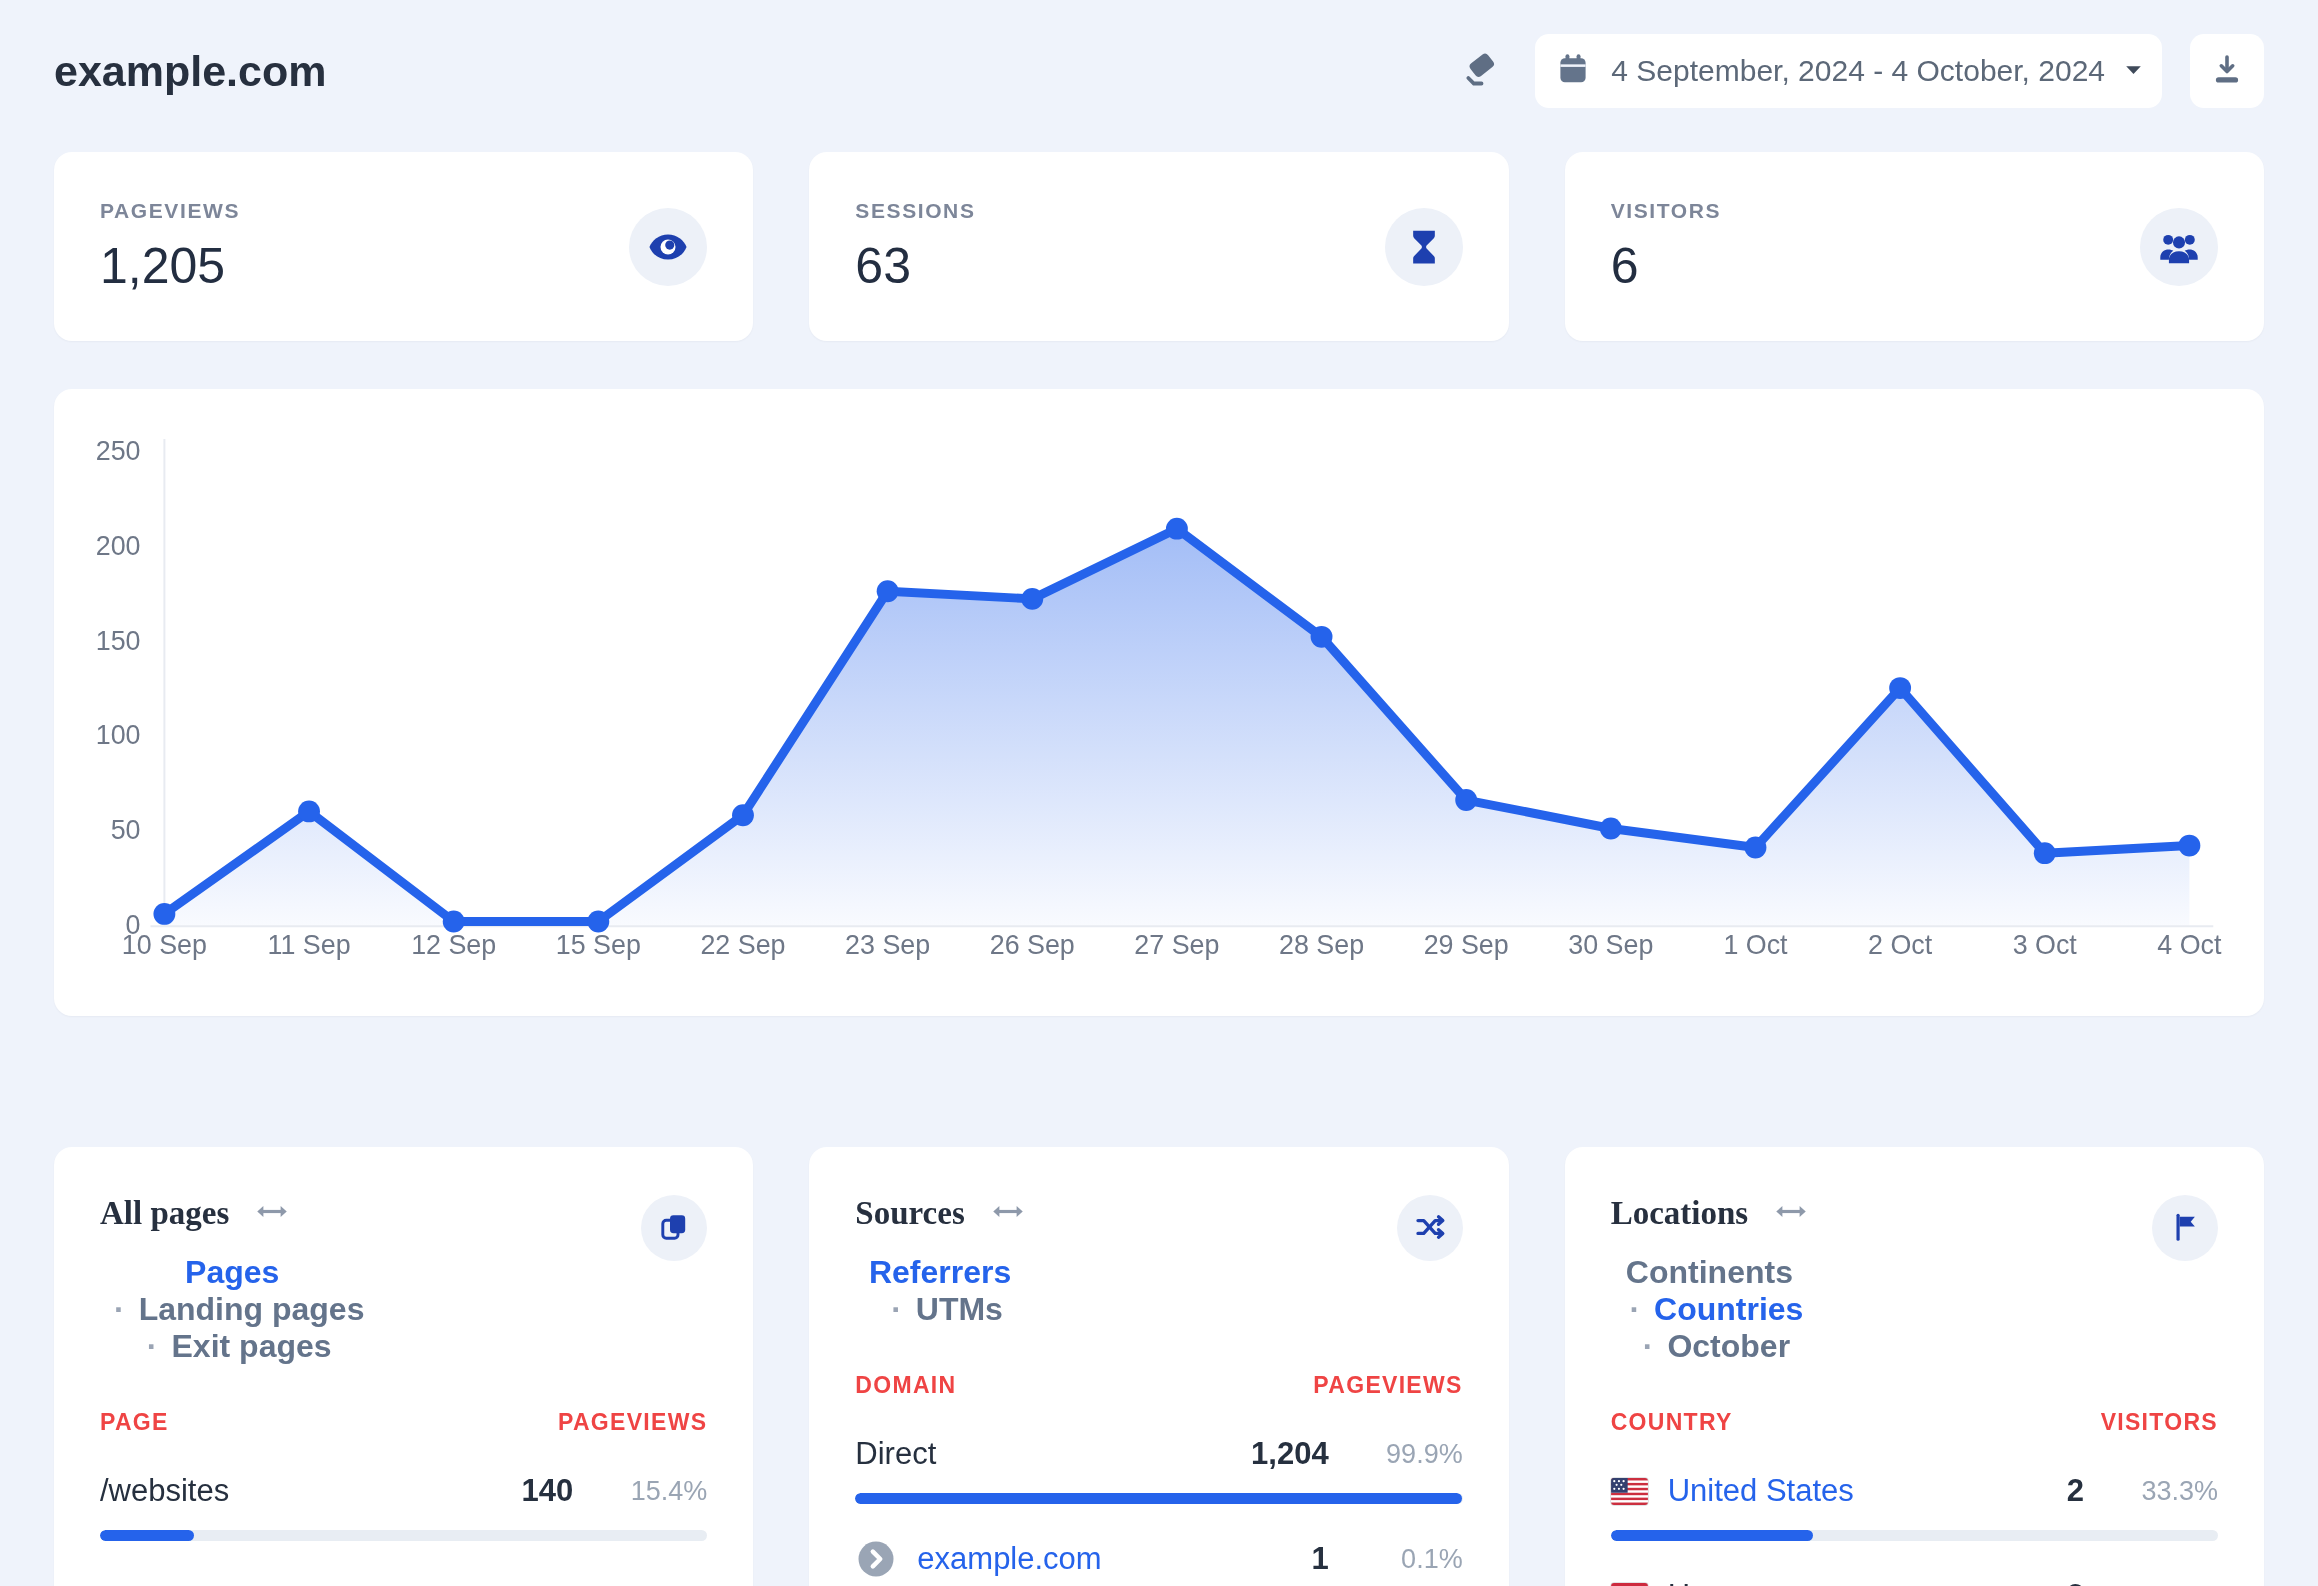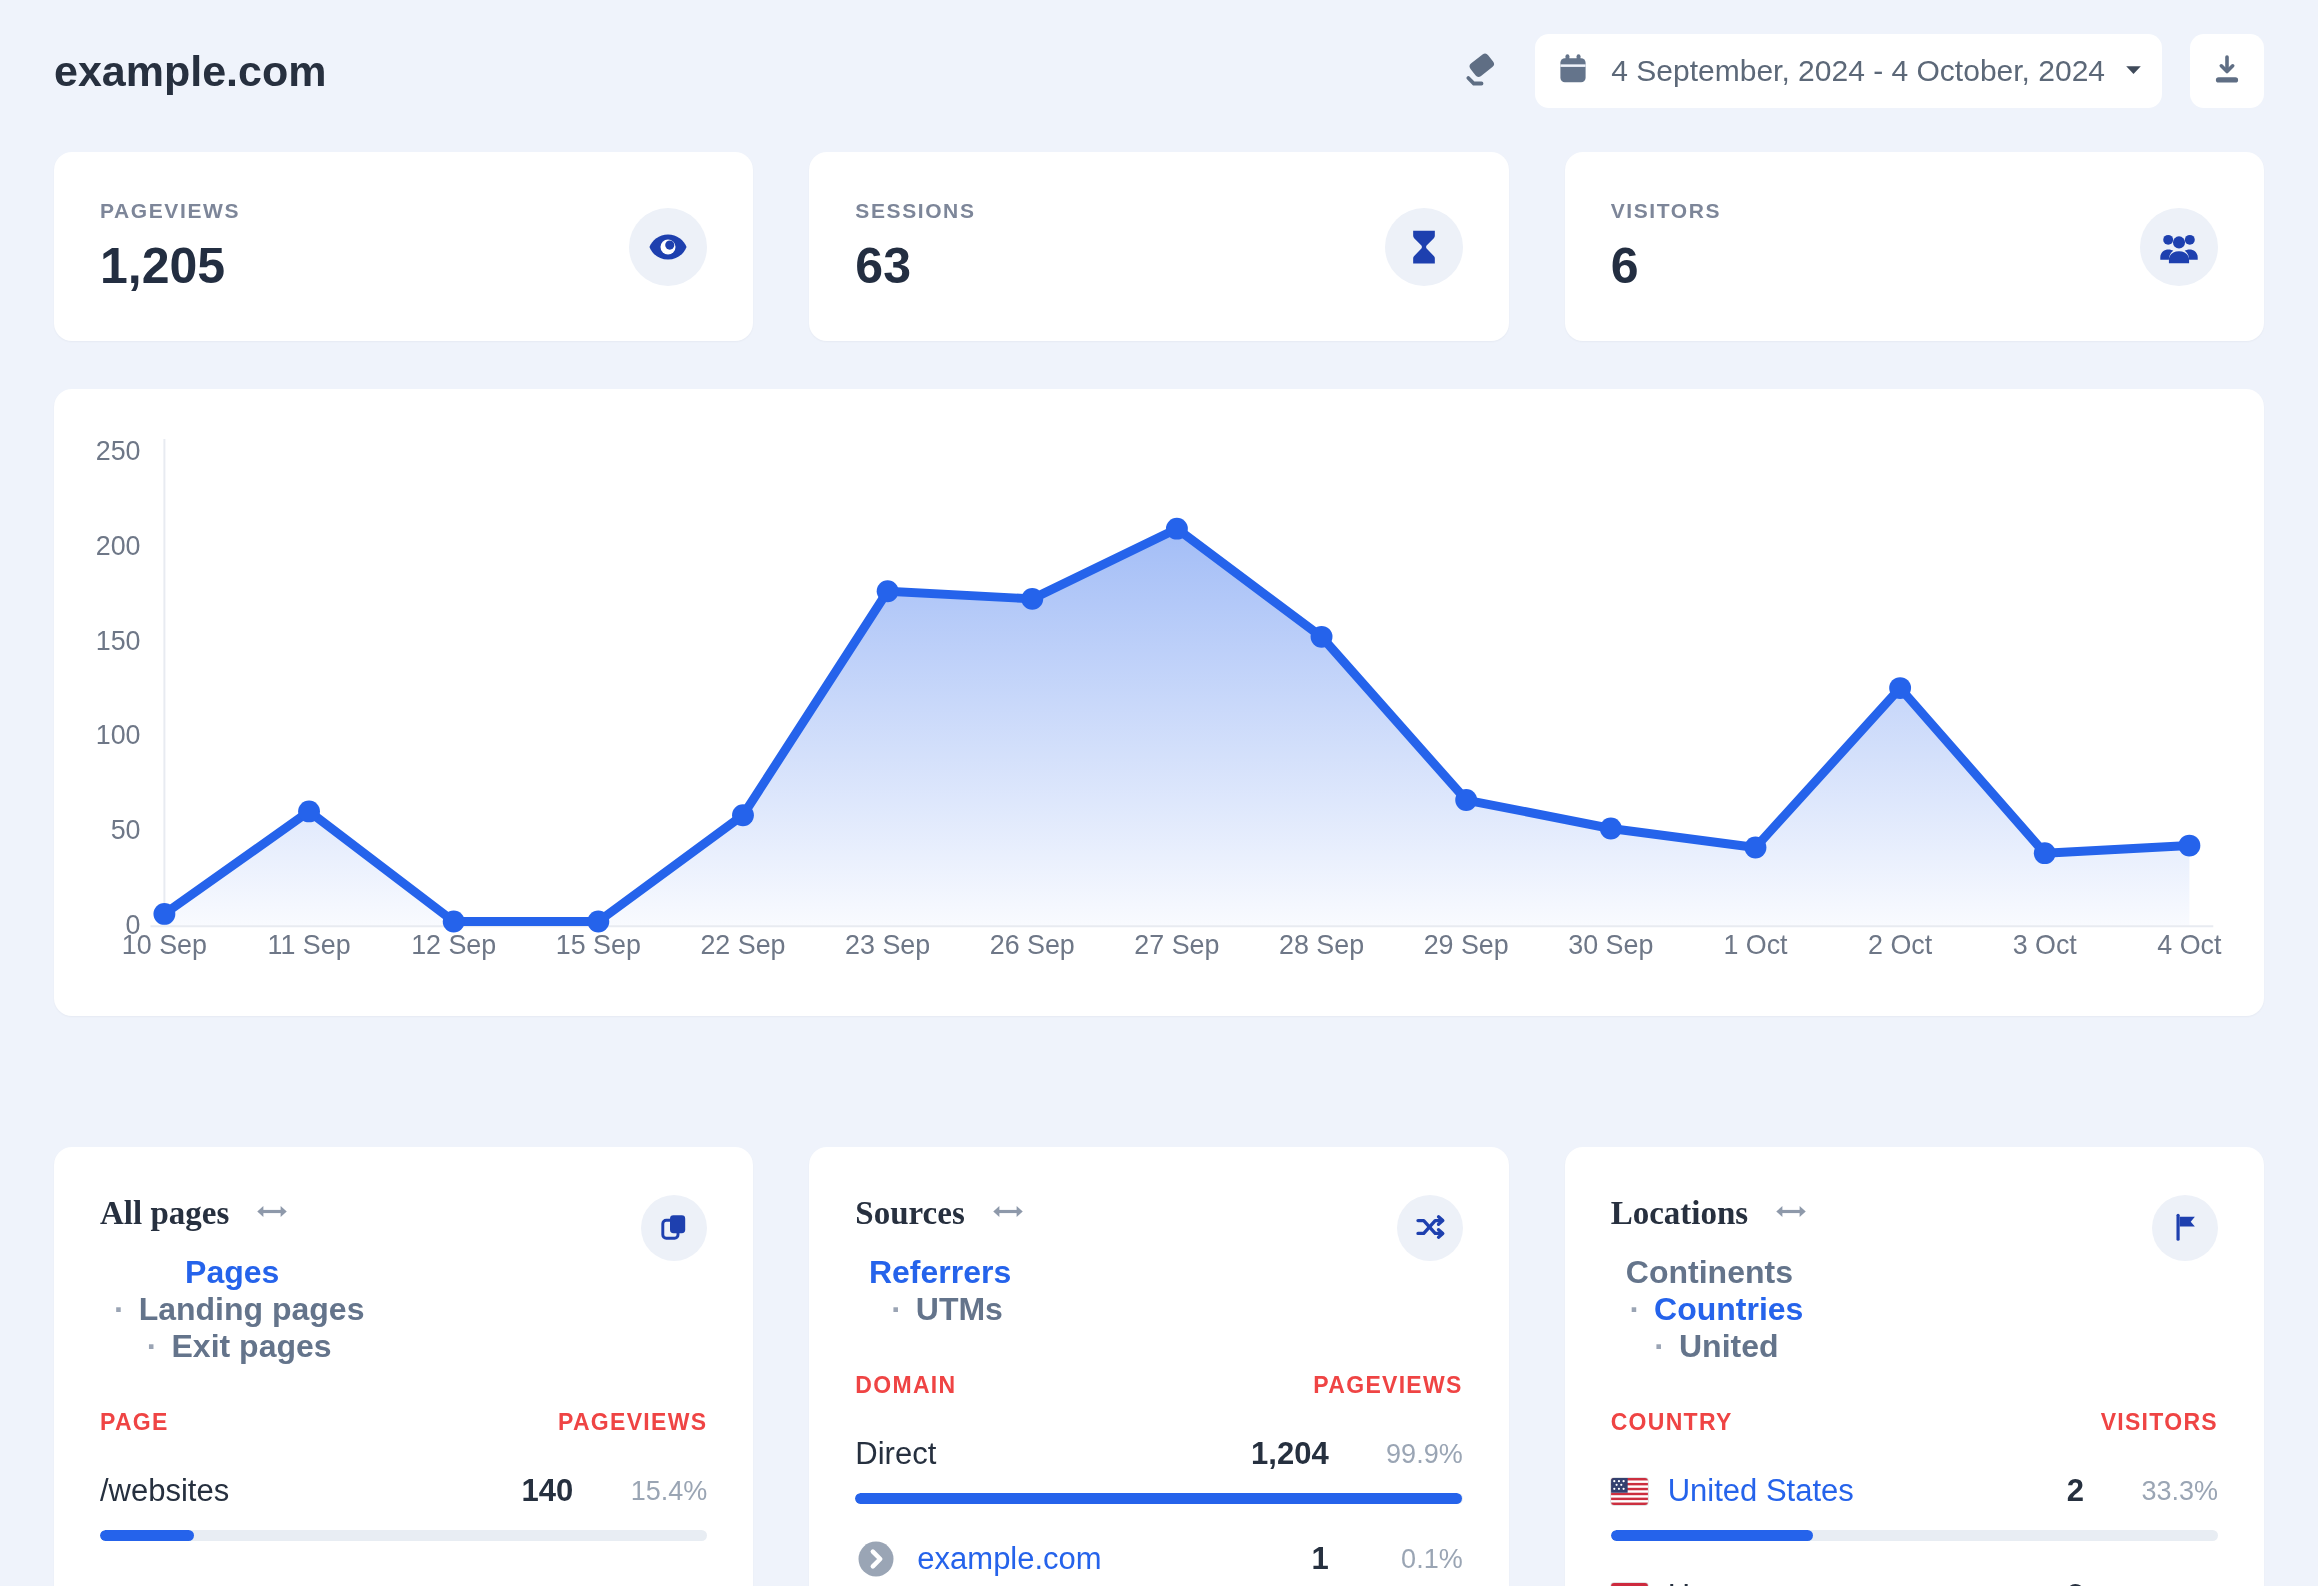--- a/index.html
+++ b/index.html
@@ -13,21 +13,21 @@
   .site-title{font-size:43px;font-weight:700;color:#27303f;}
   .top-actions{display:flex;align-items:center;gap:28px;}
   .icon-btn-plain{width:54px;height:54px;display:flex;align-items:center;justify-content:center;background:transparent;border:none;cursor:pointer;}
   .date-pill{display:flex;align-items:center;gap:20px;background:#ffffff;border-radius:14px;height:74px;padding:0 20px;cursor:pointer;}
   .date-text{font-size:30px;color:#5c6878;}
   .sq-btn{width:74px;height:74px;background:#ffffff;border-radius:14px;display:flex;align-items:center;justify-content:center;border:none;cursor:pointer;}
 
   .stats{display:grid;grid-template-columns:repeat(3,1fr);gap:56px;margin:44px 54px 0 54px;}
   .stat-card{background:#fff;border-radius:18px;padding:44px 46px;display:flex;justify-content:space-between;align-items:center;height:189px;box-sizing:border-box;box-shadow:0 1px 2px rgba(16,24,40,.04);}
   .stat-label{font-size:21px;font-weight:700;color:#7d8699;letter-spacing:1.6px;}
-  .stat-value{font-size:50px;font-weight:700;color:#232e41;margin-top:14px;}
+  .stat-value{font-size:50px;font-weight:400;color:#232e41;margin-top:14px;}
   .icon-circle{width:78px;height:78px;border-radius:50%;background:#edf1f8;display:flex;align-items:center;justify-content:center;flex:none;}
   .icon-circle.small{width:66px;height:66px;}
 
   .chart-card{margin:48px 54px 0 54px;background:#fff;border-radius:18px;height:627px;box-shadow:0 1px 2px rgba(16,24,40,.04);}
   .chart-card svg{display:block;}
 
   .panels{display:grid;grid-template-columns:repeat(3,1fr);gap:56px;margin:131px 54px 0 54px;}
   .panel{background:#fff;border-radius:18px;padding:48px 46px;height:577px;box-sizing:border-box;box-shadow:0 1px 2px rgba(16,24,40,.04);}
   .panel-head{display:flex;justify-content:space-between;align-items:flex-start;}
   .panel-title-row{display:flex;align-items:center;gap:26px;font-family:Liberation Serif, serif;}
@@ -304,21 +304,21 @@
             <svg width="34" height="19" viewBox="0 0 30 16">
               <path d="M6 8h18" stroke="#8e99aa" stroke-width="2.8"></path>
               <path d="M7.4 3.2L2 8l5.4 4.8z" fill="#8e99aa"></path>
               <path d="M22.6 3.2L28 8l-5.4 4.8z" fill="#8e99aa"></path>
             </svg>
           </span>
         </div>
         <div class="tabs">
           <span class="tab">Continents</span>
           <span class="tab active">Countries</span>
-          <span class="tab">United</span>
+          <span class="tab">October</span>
         </div>
       </div>
       <button class="icon-circle small sq-btn" style="background:#edf1f8;">
         <span>
           <svg width="32" height="32" viewBox="0 0 24 24">
             <path d="M6.8 3.2v18" stroke="#1e40af" stroke-width="2.4" stroke-linecap="round"></path>
             <path d="M8 4.4h11.4l-3.1 3.6 3.1 3.6H8V4.4z" fill="#1e40af"></path>
           </svg>
         </span>
       </button>

